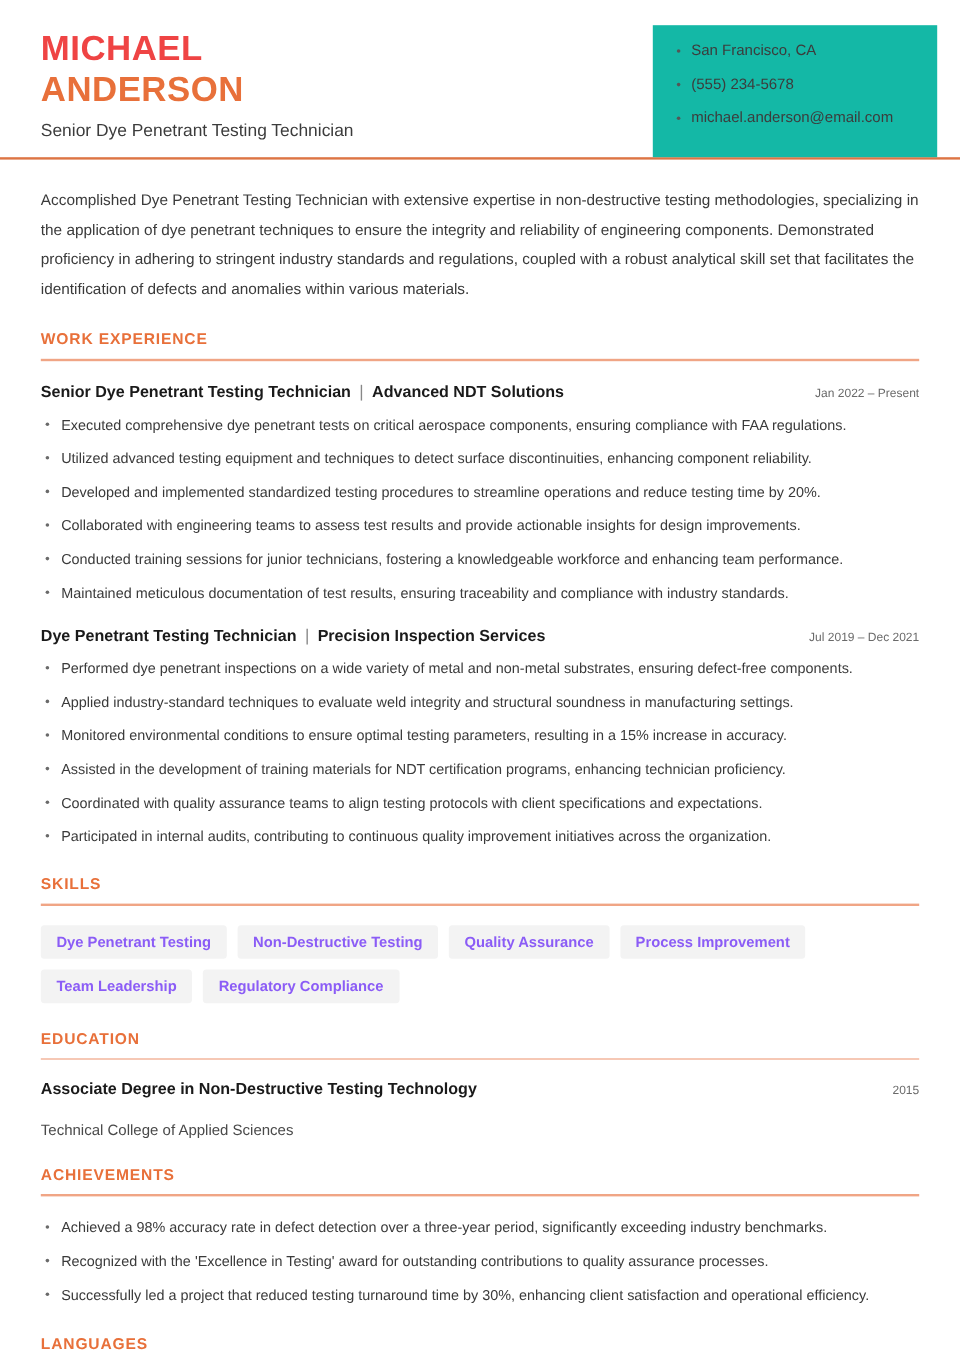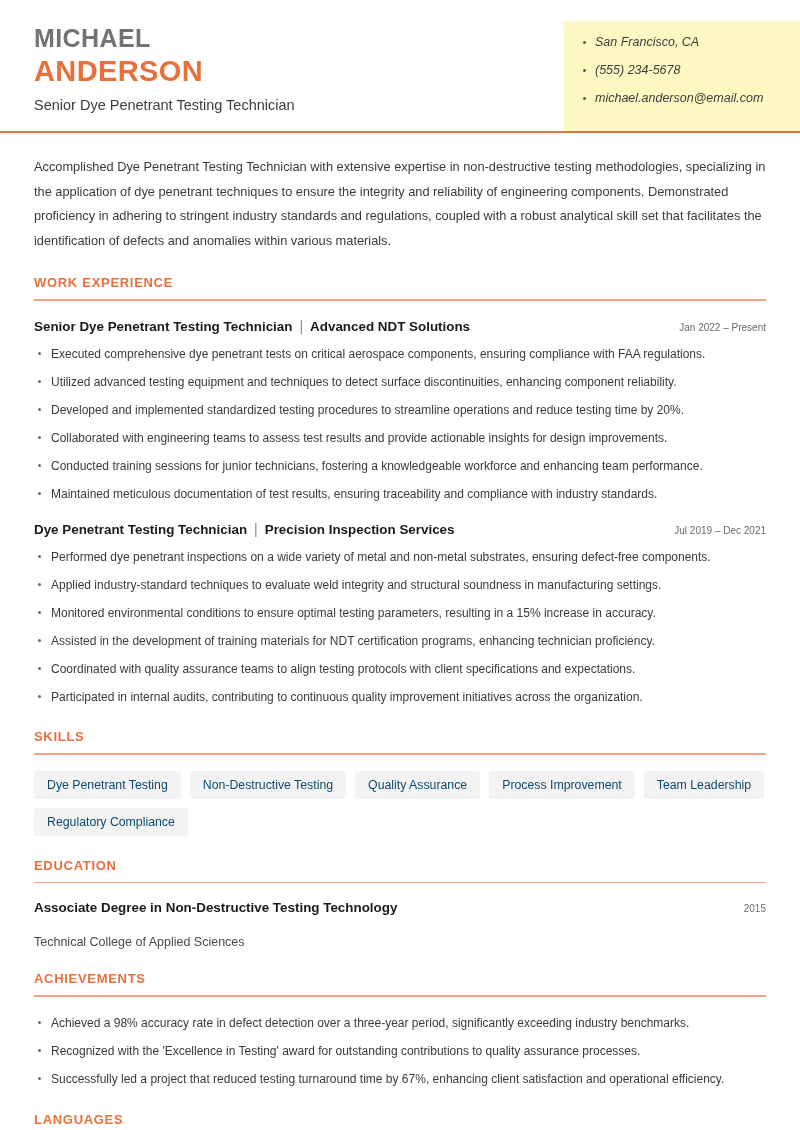--- a/index.html
+++ b/index.html
@@ -16,48 +16,47 @@
   .page { position: relative; width: 800px; height: 1130px; }
 
   
   .header {
     position: relative;
     height: 131px;
     padding: 24px 0 0 34px;
   }
   .name-block { width: 520px; }
   .name-first {
-    font-size: 25px;
+    font-size: 29px;
     font-weight: bold;
     letter-spacing: 0.4px;
-    color: #737373;
+    color: #ef4444;
     line-height: 1.18;
   }
   .name-last {
     font-size: 29px;
     font-weight: bold;
     letter-spacing: 0.4px;
     color: #e8703a;
     line-height: 1.18;
   }
   .job-title {
     margin-top: 9px;
     font-size: 14.5px;
     color: #3c3c3c;
     font-weight: normal;
   }
 
   .contact-panel {
     position: absolute;
-    left: 563px;
+    left: 544px;
     top: 21px;
     width: 237px;
-    background: #fef9c3;
+    background: #14b8a6;
     padding: 14px 0 14px 18px;
-    font-style: italic;
   }
   .contact-list { list-style: none; }
   .contact-item {
     position: relative;
     font-size: 12.5px;
     color: #3c3c3c;
     padding-left: 14px;
     margin-bottom: 14px;
     white-space: nowrap;
   }
@@ -154,25 +153,26 @@
 
   
   .tags {
     margin-top: 16px;
     display: flex;
     flex-wrap: wrap;
     gap: 9px 9px;
   }
   .tag {
     background: #f3f3f3;
-    color: #0c4a6e;
+    color: #8b5cf6;
     font-size: 12.3px;
     padding: 7px 13px;
     border-radius: 3px;
     white-space: nowrap;
+    font-weight: bold;
   }
 
   
   .edu-sub {
     margin-top: 20px;
     font-size: 12.5px;
     color: #4a4a4a;
   }
 
   .section.languages { margin-top: 23px; }
@@ -271,21 +271,21 @@
         <div class="edu-sub">Technical College of Applied Sciences</div>
       </div>
     </div>
 
     <div class="section">
       <div class="section-title">ACHIEVEMENTS</div>
       <div class="section-rule"></div>
       <ul class="bullets" style="margin-top:17px">
         <li class="bullet">Achieved a 98% accuracy rate in defect detection over a three-year period, significantly exceeding industry benchmarks.</li>
         <li class="bullet">Recognized with the 'Excellence in Testing' award for outstanding contributions to quality assurance processes.</li>
-        <li class="bullet">Successfully led a project that reduced testing turnaround time by 67%, enhancing client satisfaction and operational efficiency.</li>
+        <li class="bullet">Successfully led a project that reduced testing turnaround time by 30%, enhancing client satisfaction and operational efficiency.</li>
       </ul>
     </div>
 
     <div class="section languages">
       <div class="section-title">LANGUAGES</div>
 
     </div>
 
   </div>
 </div>

